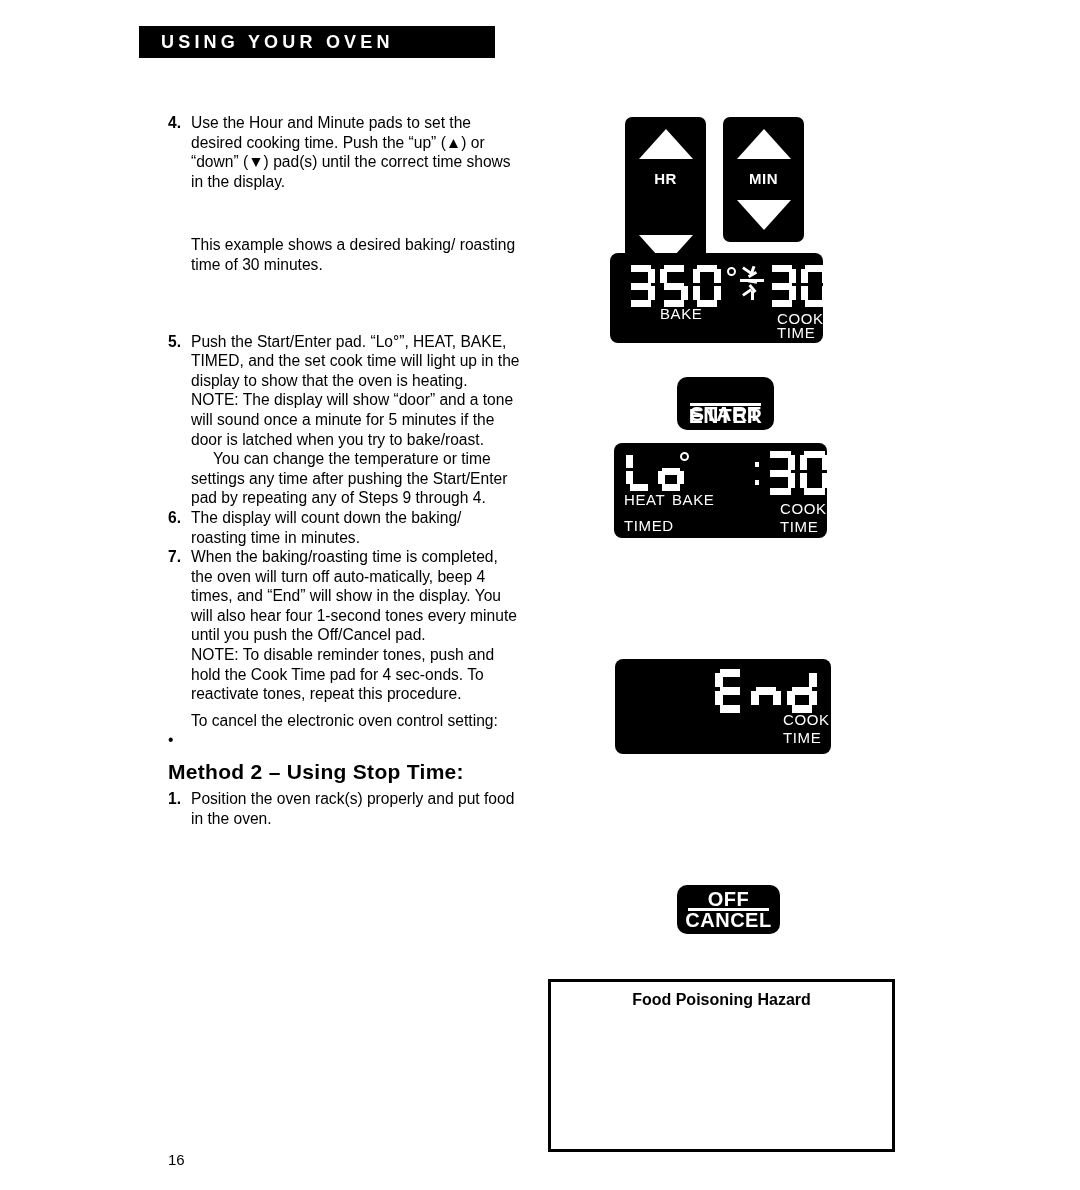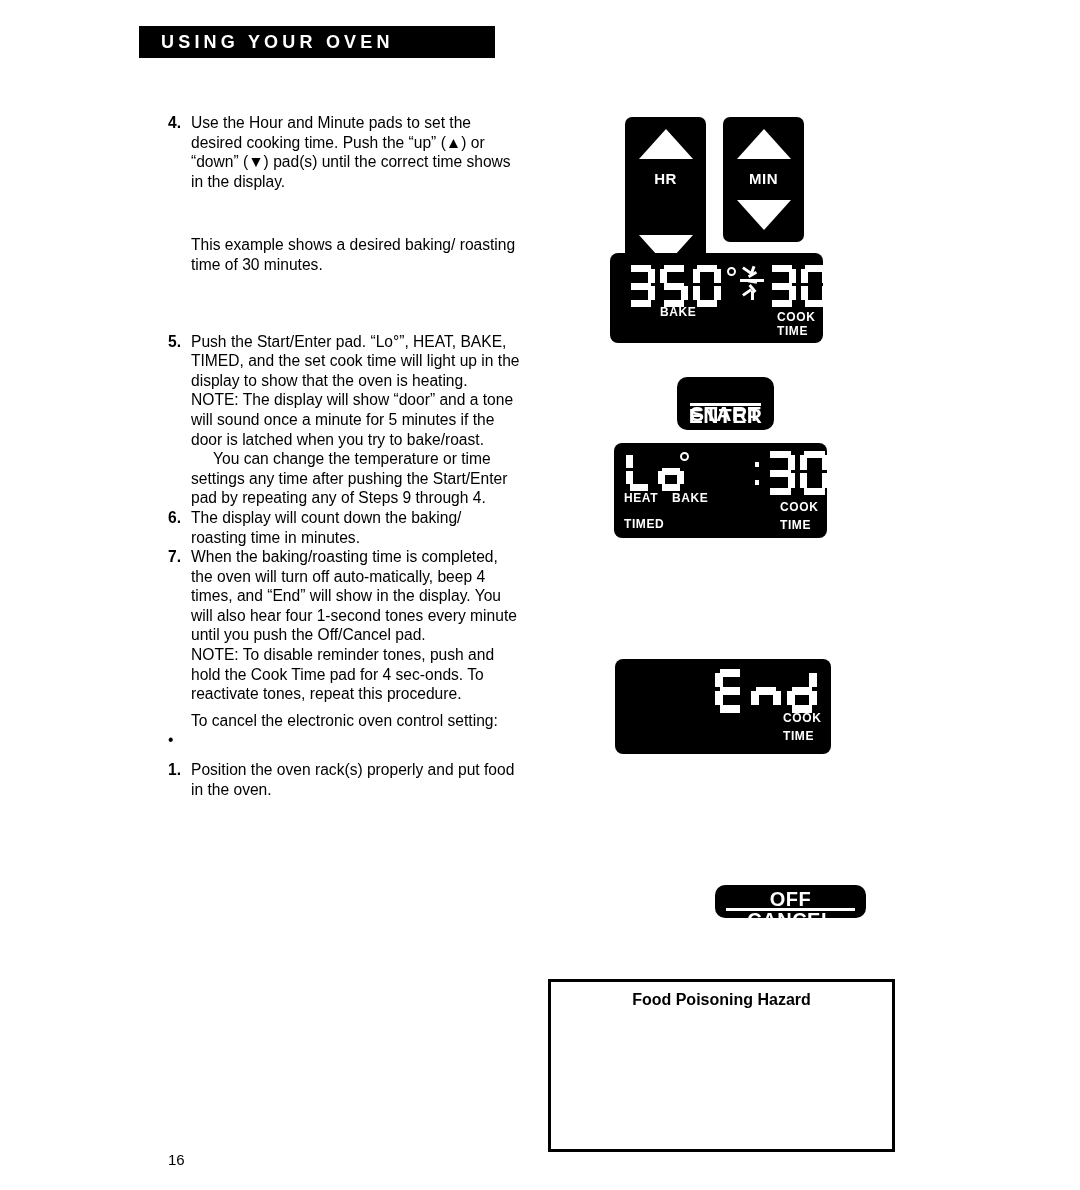--- a/index.html
+++ b/index.html
@@ -74,35 +74,35 @@
     font-weight:bold;letter-spacing:0.5px;
   }
   .wide-pad .rule{
     position:absolute;background:#fff;height:3px;
   }
   #pad-start{left:677px;top:377px;width:97px;height:53px;}
   #pad-start .line1{top:5px;font-size:21px;margin-top:20px;}
   #pad-start .line2{top:27px;font-size:21px;}
   #pad-start .rule{left:13px;right:13px;top:26px;}
 
-  #pad-off{left:715px;top:885px;width:103px;height:33px;padding-left:48px;}
+  #pad-off{left:677px;top:885px;width:103px;height:49px;}
   #pad-off .line1{top:3px;font-size:20px;}
   #pad-off .line2{top:24px;font-size:20px;}
   #pad-off .rule{left:11px;right:11px;top:23px;}
 
   
   .display{
     position:absolute;background:#000;border-radius:8px;color:#fff;
   }
   #display-1{left:610px;top:253px;width:213px;height:90px;}
   #display-2{left:614px;top:443px;width:213px;height:95px;}
   #display-3{left:615px;top:659px;width:216px;height:95px;}
   .annunciator{
     position:absolute;font-family:"Liberation Sans", sans-serif;
-    font-weight:bold;font-size:12px;letter-spacing:0.6px;color:#fff;
+    font-weight:normal;font-size:15px;letter-spacing:0.6px;color:#fff;
   }
   
   .digits{position:absolute;display:flex;}
   .digit{position:relative;}
   .seg{position:absolute;background:#fff;}
   .deg{
     position:absolute;border:2.5px solid #fff;border-radius:50%;
     width:5px;height:5px;
   }
   .colon-dot{position:absolute;background:#fff;width:4px;height:5px;}
@@ -193,20 +193,21 @@
   <div class="num-item para">
     <b>To cancel the electronic oven control setting:</b>
   </div>
 
   <div class="bullet-item para">
     <span class="dot">•</span>
   </div>
 
   <div class="gap-md"></div>
 
+  <div id="method2-heading">Method 2 – Using Stop Time:</div>
 
   <div class="num-item para">
     <span class="num">1.</span>
     <span><b>Position</b><span> the oven rack(s) properly and </span><b>put</b><span> food in the oven.</span></span>
   </div>
 </div>
 
 <div id="page-number">16</div>
 
 <div class="pad" id="pad-hr">

